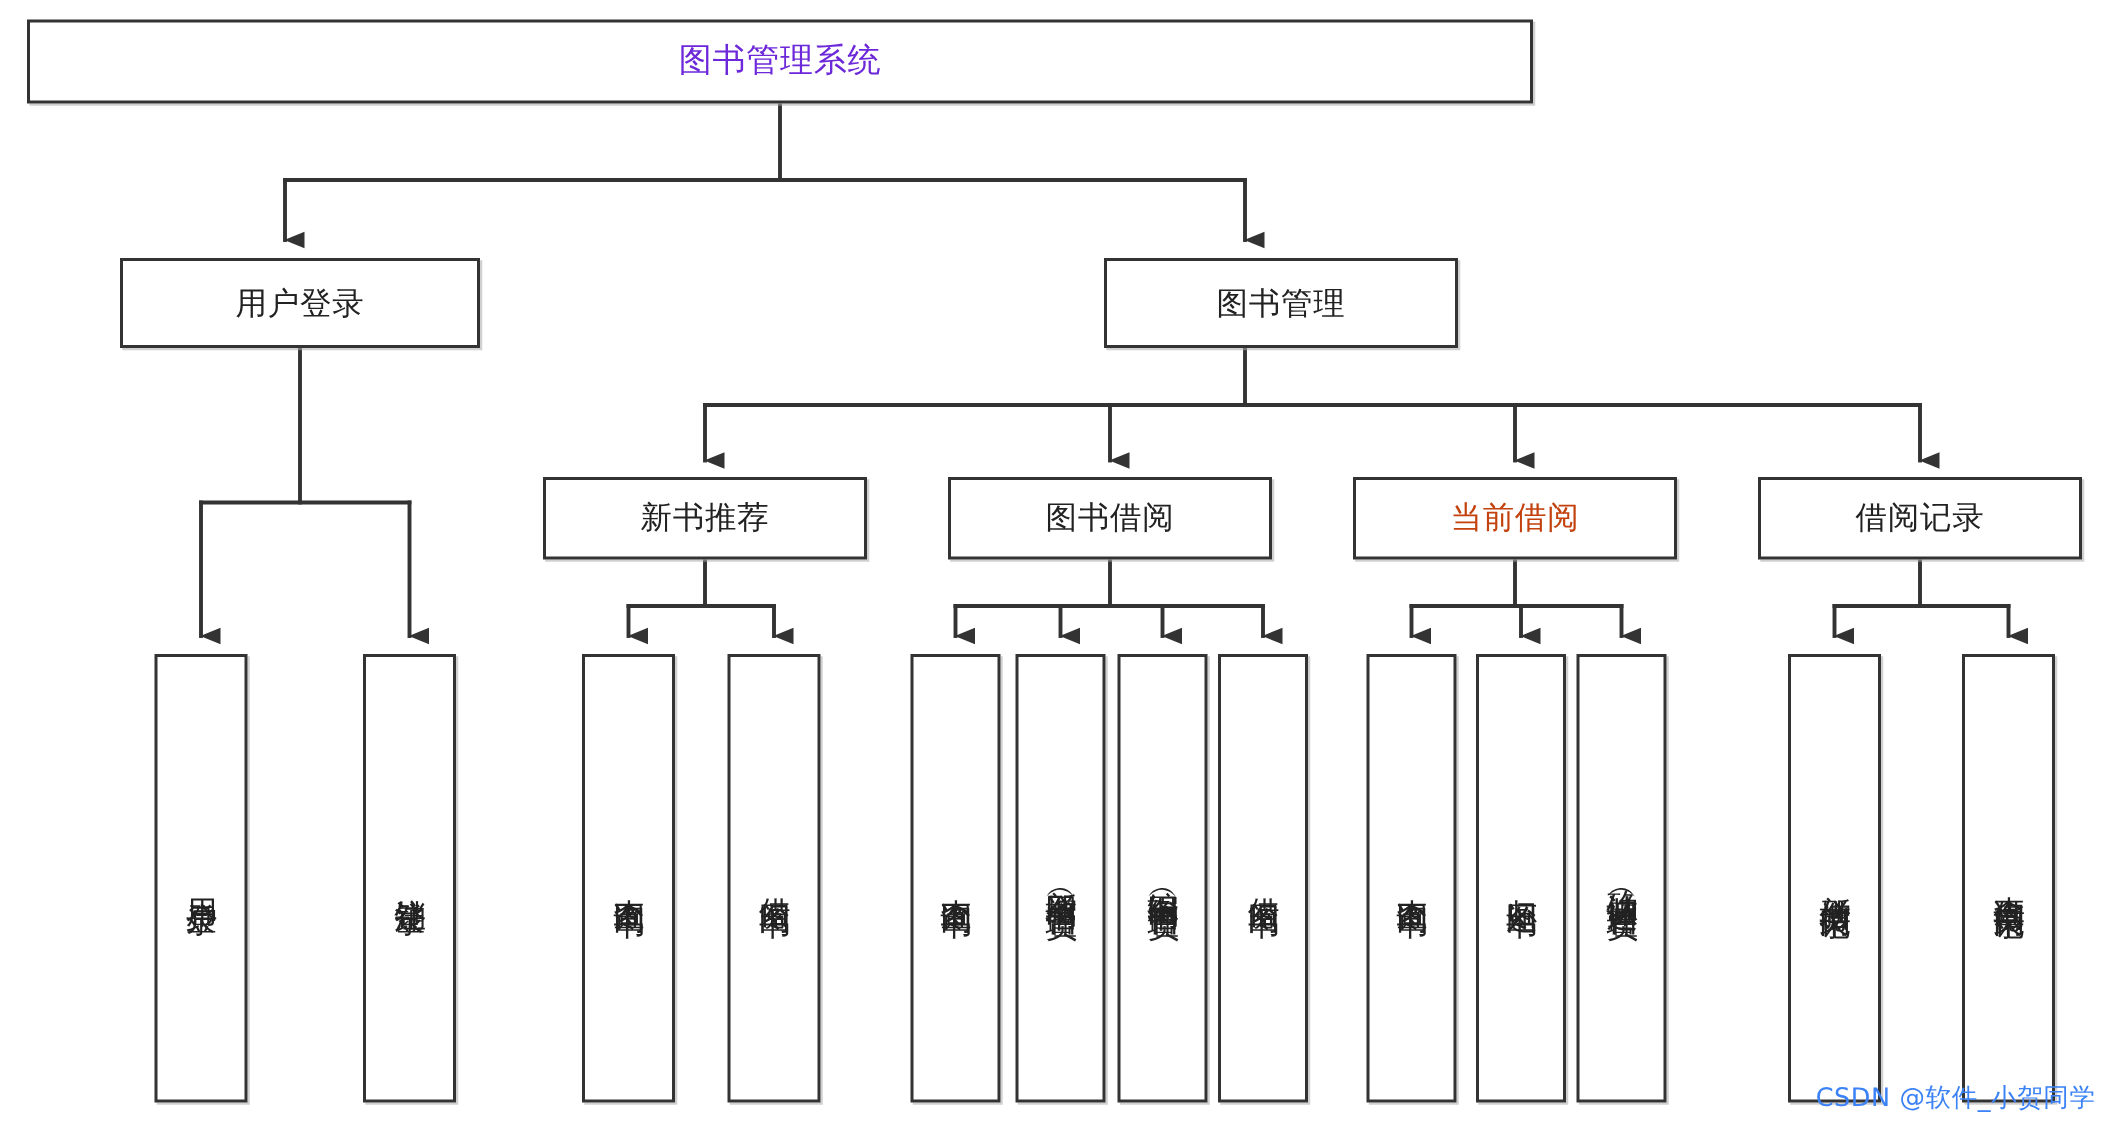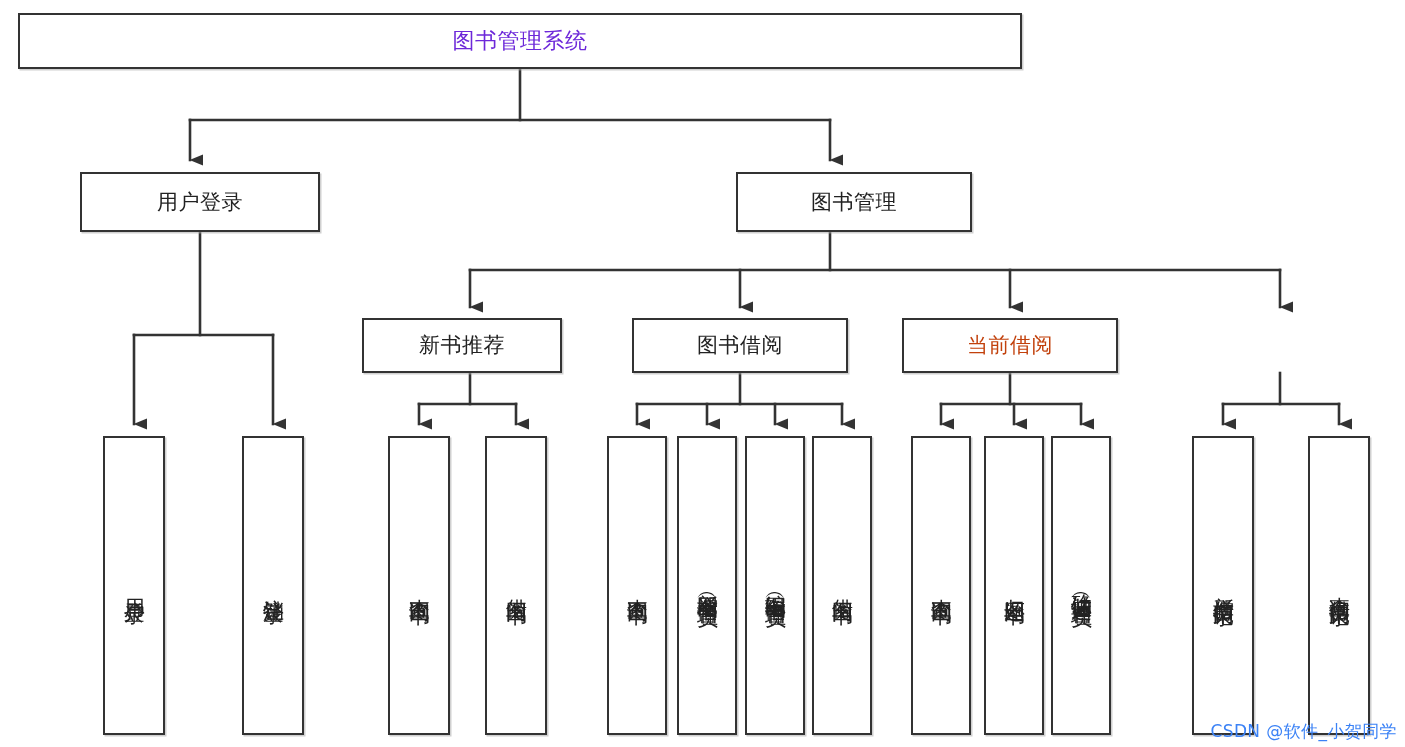--- a/index.html
+++ b/index.html
@@ -135,29 +135,32 @@
     <span class="label">图书管理系统</span>
   </div>
 
   <div class="node h" style="left: 80px; top: 172px; width: 240px; height: 60px; border-color: rgb(51, 51, 51); background: rgb(255, 255, 255); color: rgb(34, 34, 34);">
     <span class="label">用户登录</span>
   </div>
   <div class="node h" style="left: 736px; top: 172px; width: 236px; height: 60px; border-color: rgb(51, 51, 51); background: rgb(255, 255, 255); color: rgb(34, 34, 34);">
     <span class="label">图书管理</span>
   </div>
 
-  <div class="node h" style="left: 362px; top: 318px; width: 200px; height: 55px; border-color: rgb(51, 51, 51); background: rgb(255, 255, 255); color: rgb(34, 34, 34);">
+  <div class="node h" style="left: 362px; top: 318px; width: 216px; height: 55px; border-color: rgb(51, 51, 51); background: rgb(255, 255, 255); color: rgb(34, 34, 34);">
     <span class="label">新书推荐</span>
   </div>
   <div class="node h" style="left: 632px; top: 318px; width: 216px; height: 55px; border-color: rgb(51, 51, 51); background: rgb(255, 255, 255); color: rgb(34, 34, 34);">
     <span class="label">图书借阅</span>
   </div>
   <div class="node h" style="left: 902px; top: 318px; width: 216px; height: 55px; border-color: rgb(51, 51, 51); background: rgb(255, 255, 255); color: #c2410c;">
     <span class="label">当前借阅</span>
   </div>
+  <div class="node h" style="left: 1172px; top: 318px; width: 216px; height: 55px; border-color: rgb(51, 51, 51); background: rgb(255, 255, 255); color: rgb(34, 34, 34);">
+    <span class="label">借阅记录</span>
+  </div>
 
   <div class="node v" style="left: 103px; top: 436px; width: 62px; height: 299px; border-color: rgb(51, 51, 51); background: rgb(255, 255, 255); color: rgb(34, 34, 34);">
     <span class="label">用户登录</span>
   </div>
   <div class="node v" style="left: 242px; top: 436px; width: 62px; height: 299px; border-color: rgb(51, 51, 51); background: rgb(255, 255, 255); color: rgb(34, 34, 34);">
     <span class="label">注销登录</span>
   </div>
   <div class="node v" style="left: 388px; top: 436px; width: 62px; height: 299px; border-color: rgb(51, 51, 51); background: rgb(255, 255, 255); color: rgb(34, 34, 34);">
     <span class="label">查询图书</span>
   </div>

